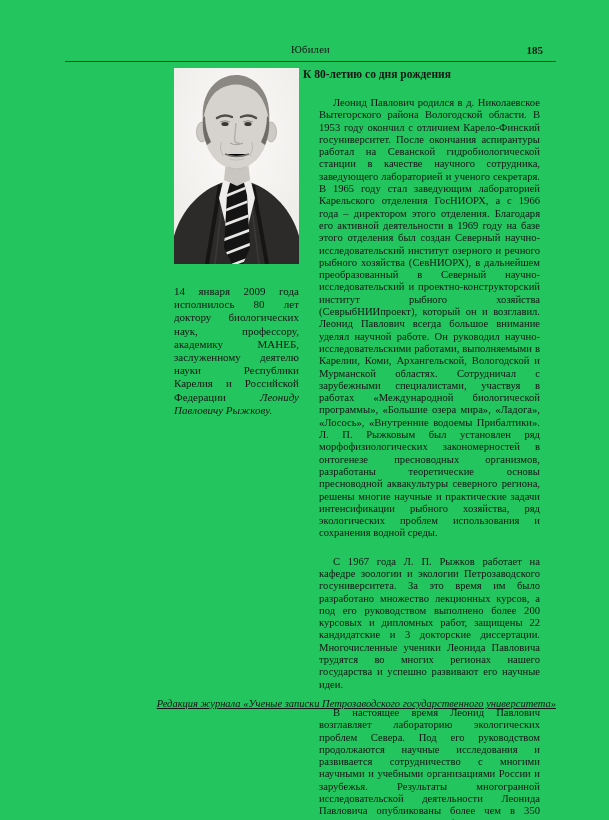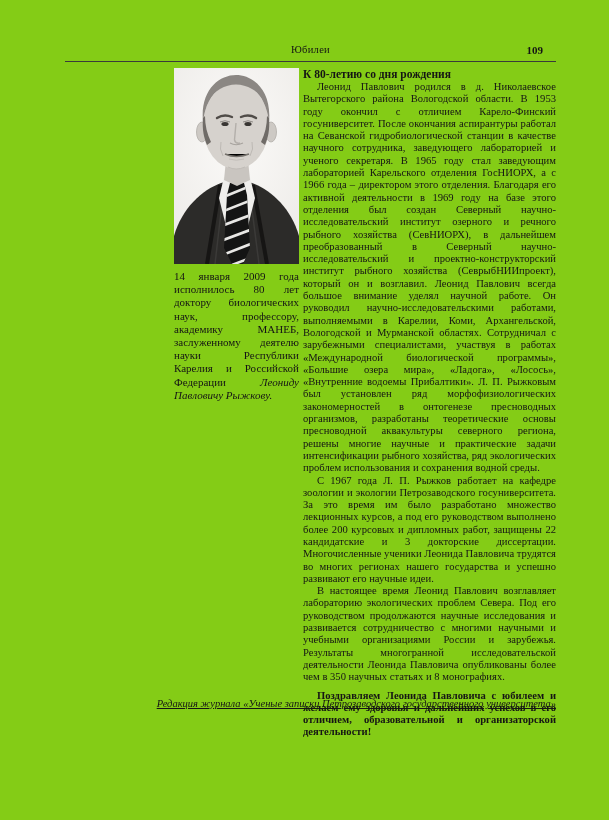--- a/index.html
+++ b/index.html
@@ -11,21 +11,21 @@
     width: 609px;
     height: 820px;
     overflow: hidden;
     font-family: "Liberation Serif", "DejaVu Serif", serif;
     color: #151515;
     position: relative;
   }
   .page {
     position: absolute;
     inset: 0;
-    background: #84cc16;
+    background: #22c55e;
   }
   
   .header {
     position: absolute;
     top: 44px;
     left: 65px;
     width: 491px;
     height: 17px;
     border-bottom: 1px solid #3a3a3a;
     font-size: 10.5px;
@@ -58,21 +58,21 @@
     flex: 0 0 125px;
   }
   .photo-frame {
     width: 125px;
     height: 196px;
     overflow: hidden;
     background: #f6f5f3;
   }
   .photo-frame svg { display: block; }
   .caption {
-    margin-top: 6px;
+    margin-top: 21px;
     font-size: 11px;
     line-height: 13.2px;
     text-align: justify;
     text-justify: inter-word;
   }
   .caption i { font-style: italic; }
   .right-col {
     margin-left: 4px;
     width: 253px;
     flex: 0 0 253px;
@@ -83,21 +83,21 @@
     font-size: 12.5px;
     line-height: 14px;
     letter-spacing: 0.2px;
   }
   .article-subtitle {
     font-weight: bold;
     font-size: 11.5px;
     line-height: 13px;
   }
   .right-col p {
-    margin: 0;
+    margin: 16px;
     font-size: 10.6px;
     line-height: 12.3px;
     text-align: justify;
     text-justify: inter-word;
     text-indent: 14px;
   }
   .right-col p.closing {
     font-weight: bold;
     margin-top: 6px;
   }
@@ -112,21 +112,21 @@
     text-decoration: underline;
   }
 </style>
 </head>
 <body>
 
 <div class="page">
 
   <div class="header">
     <span class="header-title">Юбилеи</span>
-    <span class="header-page-num">109</span>
+    <span class="header-page-num">185</span>
   </div>
 
   <div class="content">
 
     <div class="left-col">
       <div class="photo-frame">
 
         <svg width="125" height="196" viewBox="0 0 125 196" xmlns="http://www.w3.org/2000/svg">
           <defs>
             <radialGradient id="bgGrad" cx="50%" cy="35%" r="80%">

